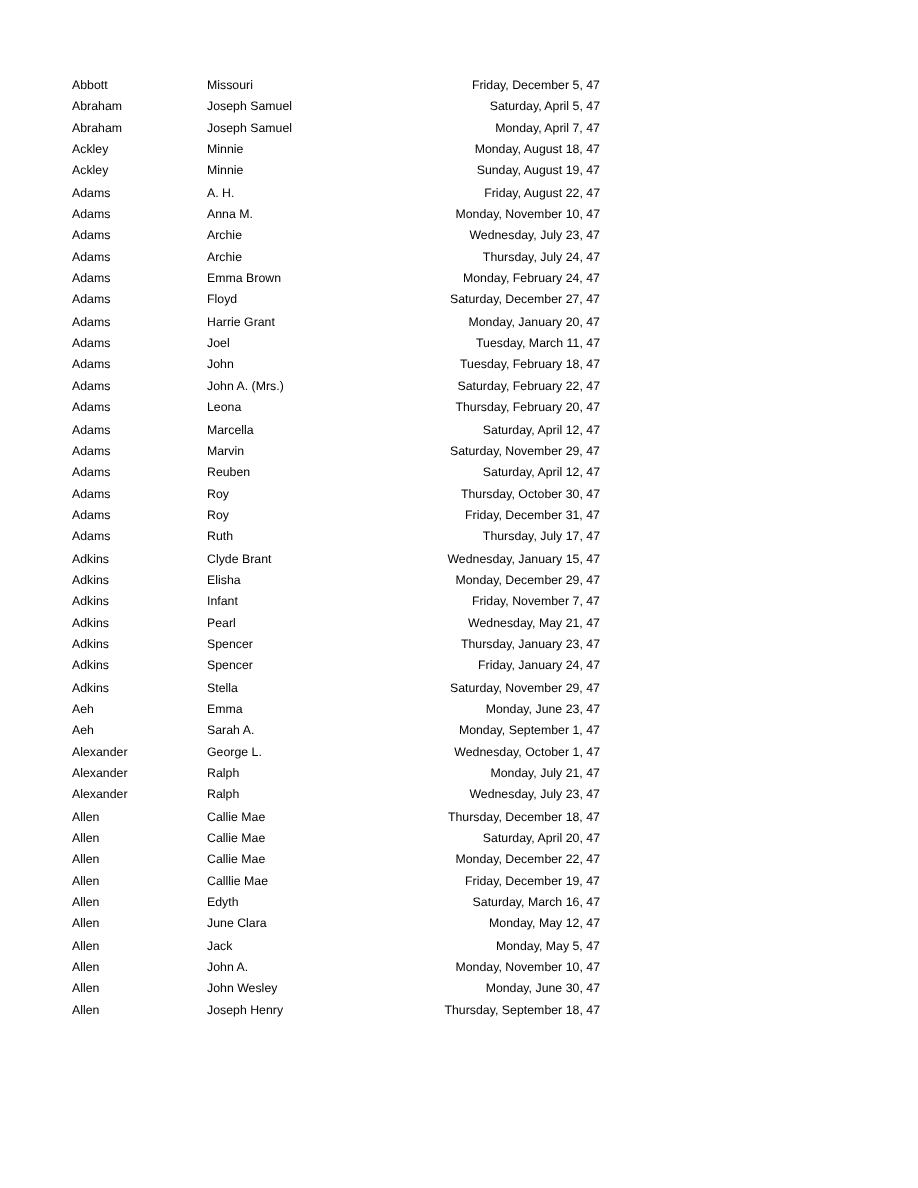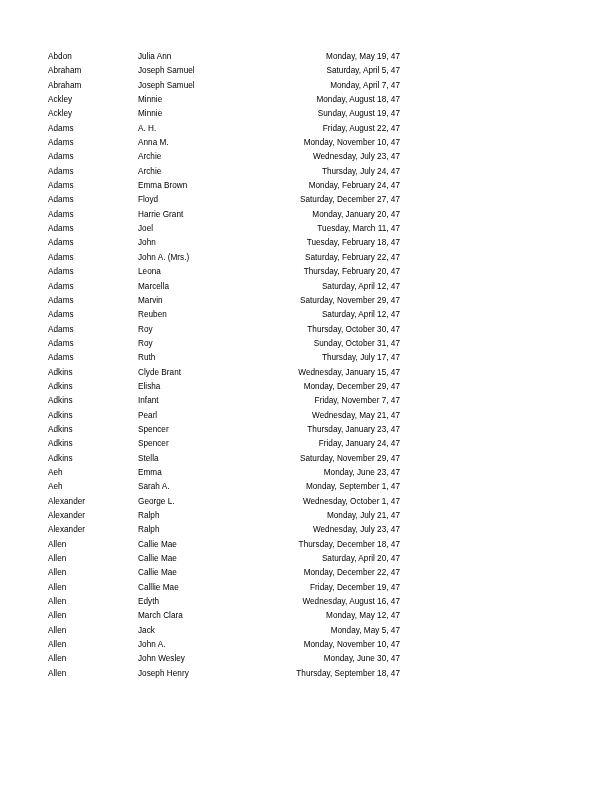--- a/index.html
+++ b/index.html
@@ -63,23 +63,23 @@
   }
 </style>
 </head>
 <body>
 
 <div class="page">
   <div class="records">
     <table class="records-table">
       <tbody id="records-body">
           <tr>
-            <td class="col-surname">Abdon</td>
-            <td class="col-given">Julia Ann</td>
-            <td class="col-date">Monday, May 19, 47</td>
+            <td class="col-surname">Abbott</td>
+            <td class="col-given">Missouri</td>
+            <td class="col-date">Friday, December 5, 47</td>
           </tr>
           <tr>
             <td class="col-surname">Abraham</td>
             <td class="col-given">Joseph Samuel</td>
             <td class="col-date">Saturday, April 5, 47</td>
           </tr>
           <tr>
             <td class="col-surname">Abraham</td>
             <td class="col-given">Joseph Samuel</td>
             <td class="col-date">Monday, April 7, 47</td>
@@ -165,21 +165,21 @@
             <td class="col-date">Saturday, April 12, 47</td>
           </tr>
           <tr>
             <td class="col-surname">Adams</td>
             <td class="col-given">Roy</td>
             <td class="col-date">Thursday, October 30, 47</td>
           </tr>
           <tr>
             <td class="col-surname">Adams</td>
             <td class="col-given">Roy</td>
-            <td class="col-date">Sunday, October 31, 47</td>
+            <td class="col-date">Friday, December 31, 47</td>
           </tr>
           <tr>
             <td class="col-surname">Adams</td>
             <td class="col-given">Ruth</td>
             <td class="col-date">Thursday, July 17, 47</td>
           </tr>
           <tr>
             <td class="col-surname">Adkins</td>
             <td class="col-given">Clyde Brant</td>
             <td class="col-date">Wednesday, January 15, 47</td>
@@ -255,25 +255,25 @@
             <td class="col-date">Monday, December 22, 47</td>
           </tr>
           <tr>
             <td class="col-surname">Allen</td>
             <td class="col-given">Calllie Mae</td>
             <td class="col-date">Friday, December 19, 47</td>
           </tr>
           <tr>
             <td class="col-surname">Allen</td>
             <td class="col-given">Edyth</td>
-            <td class="col-date">Wednesday, August 16, 47</td>
-          </tr>
-          <tr>
-            <td class="col-surname">Allen</td>
-            <td class="col-given">March Clara</td>
+            <td class="col-date">Saturday, March 16, 47</td>
+          </tr>
+          <tr>
+            <td class="col-surname">Allen</td>
+            <td class="col-given">June Clara</td>
             <td class="col-date">Monday, May 12, 47</td>
           </tr>
           <tr>
             <td class="col-surname">Allen</td>
             <td class="col-given">Jack</td>
             <td class="col-date">Monday, May 5, 47</td>
           </tr>
           <tr>
             <td class="col-surname">Allen</td>
             <td class="col-given">John A.</td>

